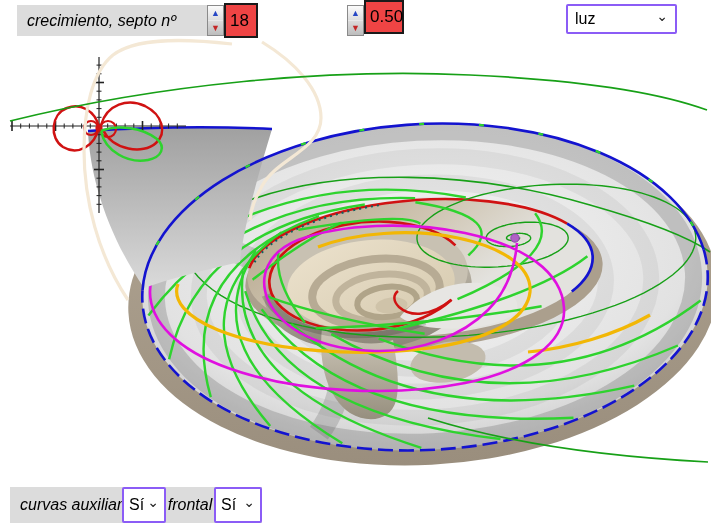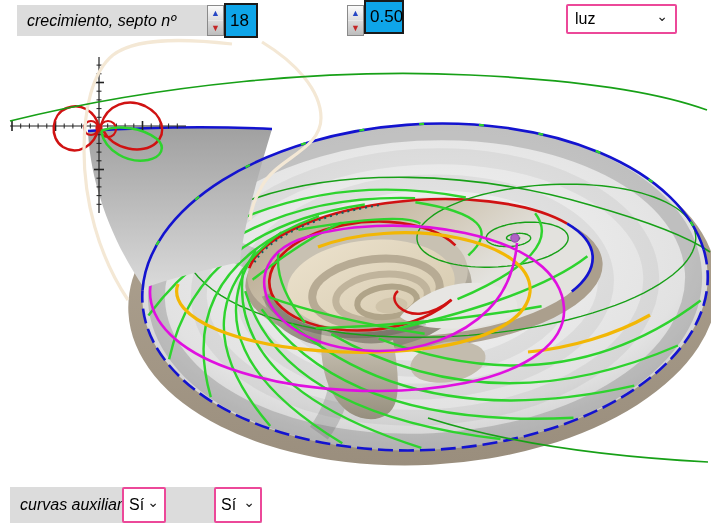--- a/index.html
+++ b/index.html
@@ -1,25 +1,25 @@
 <!DOCTYPE html>
 <html><head>
 <meta charset="utf-8">
 <style>
   html,body{margin:0;padding:0;background:#fff;}
   body{font-family:"Liberation Sans",sans-serif;}
   #stage{position:relative;width:711px;height:529px;overflow:hidden;background:#fff;}
   #scene{position:absolute;left:0;top:0;}
   .panel{position:absolute;background:#dcdcdc;display:flex;align-items:center;font-size:16px;color:#000;font-style:italic;}
-  .vbox{position:absolute;background:#0ea5e9;border:2px solid #1a1a1a;display:flex;align-items:center;padding-left:4px;font-size:17px;color:#000;box-sizing:border-box;}
+  .vbox{position:absolute;background:#ef4444;border:2px solid #1a1a1a;display:flex;align-items:center;padding-left:4px;font-size:17px;color:#000;box-sizing:border-box;}
   .spinner{position:absolute;width:17px;display:flex;flex-direction:column;border:1px solid #8a8a8a;background:linear-gradient(#fbfbfb,#bdbdbd);box-sizing:border-box;}
   .spinbtn{flex:1;display:flex;align-items:center;justify-content:center;font-size:9px;line-height:1;cursor:pointer;}
   .spin-up{color:#2747c4;border-bottom:1px solid #e8e8e8;}
   .spin-down{color:#c42727;}
-  .selectbox{position:absolute;background:#fff;border:2px solid #ec4899;border-radius:2px;display:flex;align-items:center;justify-content:space-between;padding:0 7px;font-size:16px;color:#000;box-sizing:border-box;cursor:pointer;}
+  .selectbox{position:absolute;background:#fff;border:2px solid #8b5cf6;border-radius:2px;display:flex;align-items:center;justify-content:space-between;padding:0 7px;font-size:16px;color:#000;box-sizing:border-box;cursor:pointer;}
   .chev{font-size:14px;color:#222;line-height:0;transform:translateY(-3px);}
   .blabel{padding:0 10px;}
 </style>
 </head>
 <body>
 
 <div id="stage">
   <svg id="scene" width="711" height="529" viewBox="0 0 711 529">
       <defs>
         <radialGradient id="floorG" cx="50%" cy="42%" r="65%">
@@ -184,17 +184,20 @@
     <span class="chev">⌄</span>
   </div>
 
   <div class="panel" style="left:10px;top:487px;width:252px;height:36px;">
     <span class="blabel">curvas auxiliares</span>
   </div>
   <div class="selectbox" style="left:122px;top:487px;width:44px;height:36px;padding:0 5px;">
     <span>Sí</span>
     <span class="chev">⌄</span>
   </div>
+  <div class="panel" style="left:166px;top:487px;width:48px;height:36px;justify-content:center;background:#dcdcdc;">
+    <span>frontal</span>
+  </div>
   <div class="selectbox" style="left:214px;top:487px;width:48px;height:36px;padding:0 5px;">
     <span>Sí</span>
     <span class="chev">⌄</span>
   </div>
 </div>
 
 </body></html>

